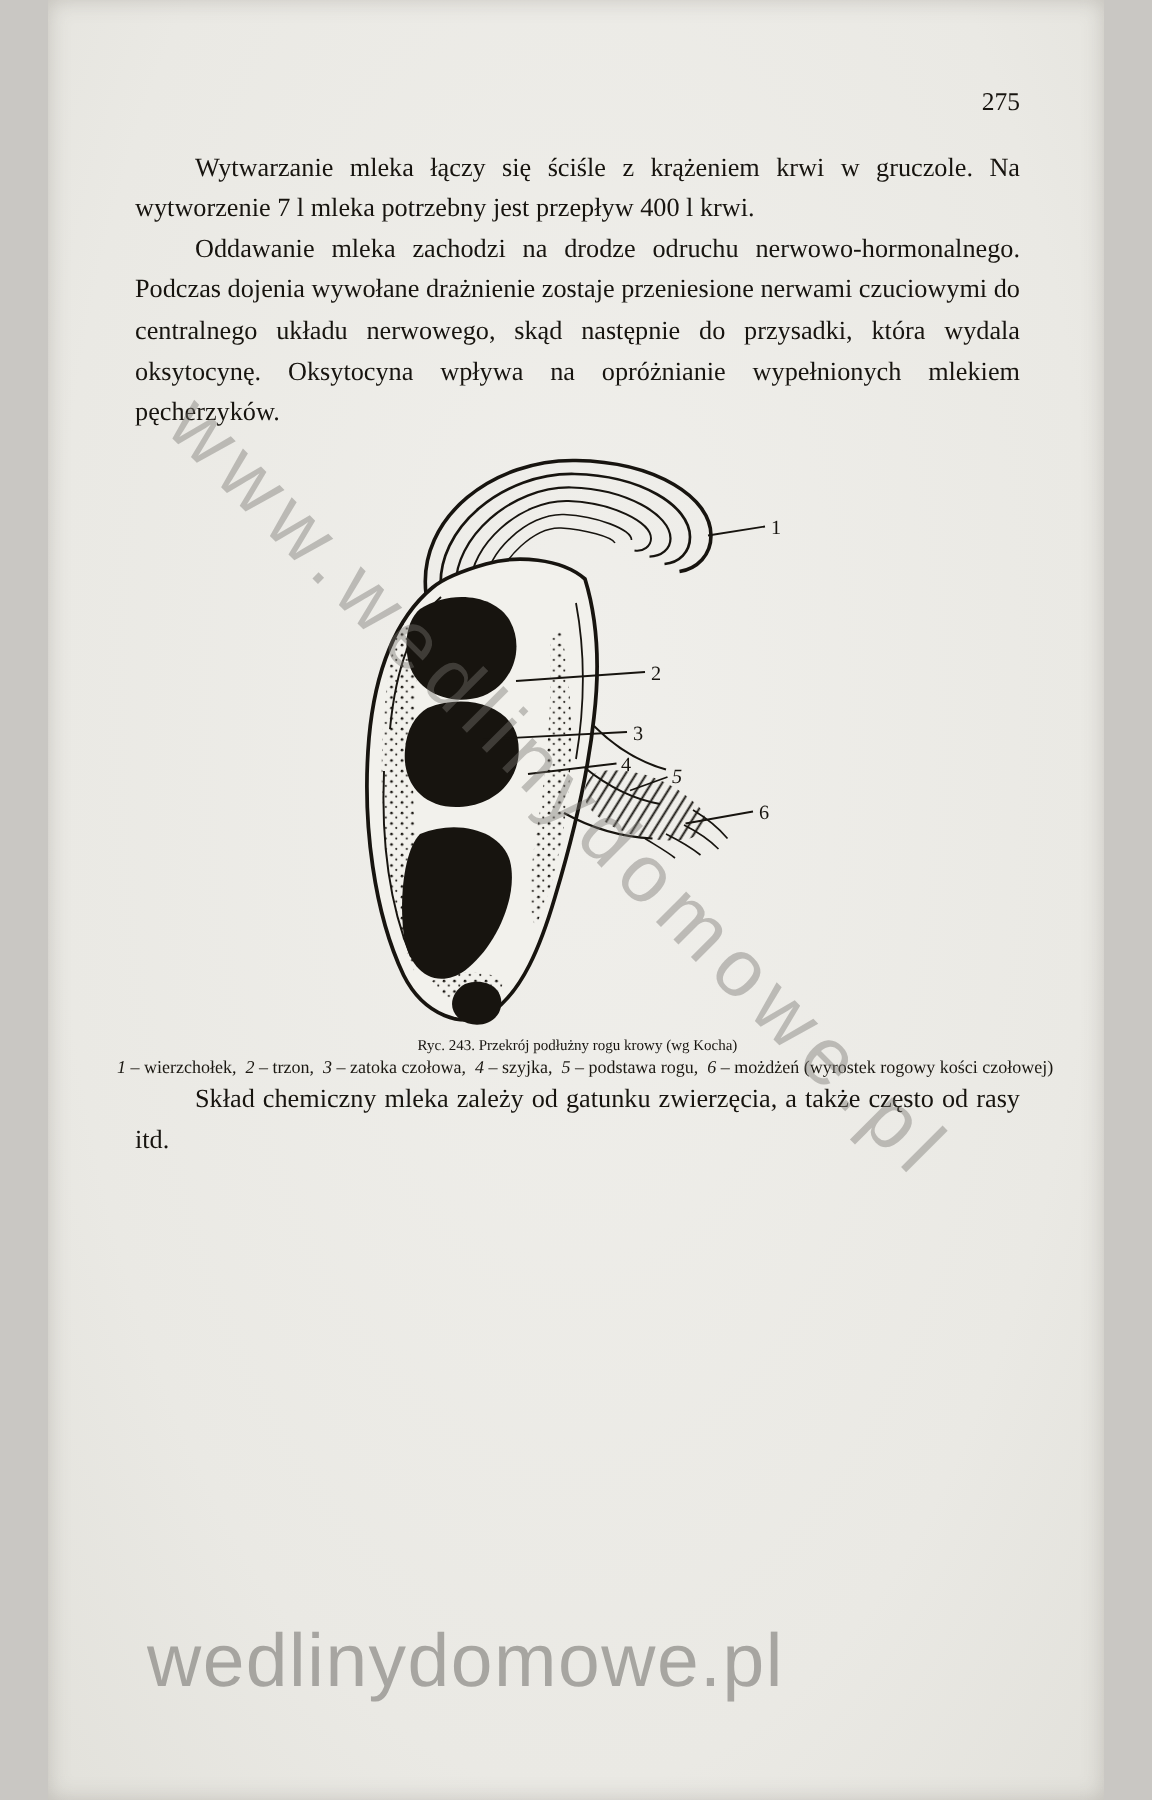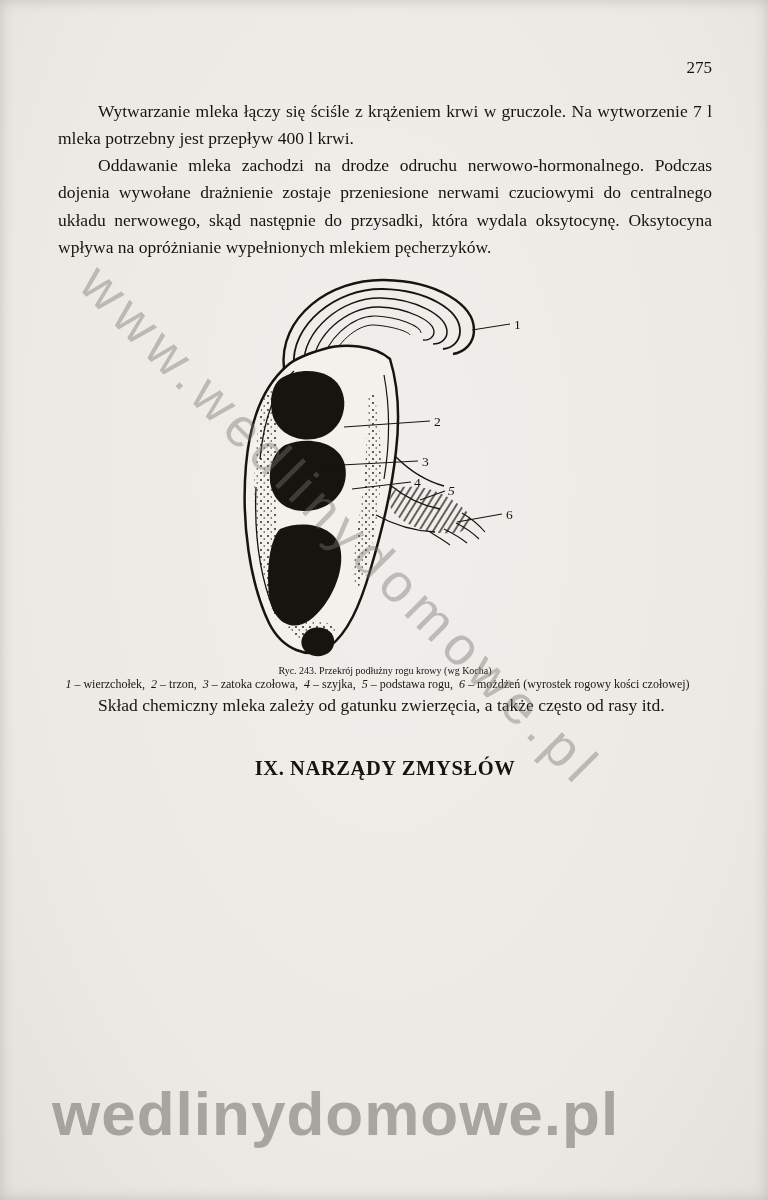--- a/index.html
+++ b/index.html
@@ -1,18 +1,18 @@
 <!DOCTYPE html>
 <html lang="pl"><head>
 <meta charset="utf-8">
 <style>
   html,body{margin:0;padding:0;}
   body{background:#c9c7c3;font-family:"Liberation Serif","DejaVu Serif",serif;}
   .page{
-    position:relative;width:768px;height:1200px;margin:0 auto;
+    position:relative;width:704px;height:1200px;margin:0 auto;
     background:#edece8;
     background-image:radial-gradient(ellipse at 50% 40%, #f0efeb 0%, #eae9e4 70%, #e2e1db 100%);
     box-shadow:inset 0 0 14px rgba(90,85,75,.25);
     overflow:hidden;color:#17140f;
   }
   .content{padding:58px 56px 0 58px;}
   .page-number{text-align:right;font-size:17px;margin-bottom:20px;}
   p.body-par{margin:0;font-size:17.5px;line-height:1.55;text-align:justify;text-indent:40px;}
   .figure-block{margin-top:14px;text-align:center;}
   .figure-block svg{display:block;margin:0 auto;}
@@ -24,23 +24,23 @@
   .section-heading{margin:38px 0 0 0;font-size:20.5px;font-weight:bold;text-align:center;letter-spacing:.6px;}
   .last-par{margin-top:42px !important;}
   .watermark-diagonal{
     position:absolute;left:112px;top:252px;
     font-family:"Liberation Sans","DejaVu Sans",sans-serif;
     font-size:54px;letter-spacing:7px;color:rgba(118,116,112,.42);
     transform:rotate(45deg);transform-origin:0 0;white-space:nowrap;
     pointer-events:none;z-index:5;
   }
   .watermark-bottom{
-    position:absolute;left:52px;top:1078px;
+    position:absolute;left:66px;top:1078px;
     font-family:"Liberation Sans","DejaVu Sans",sans-serif;
-    font-weight:bold;font-size:62px;letter-spacing:1px;
+    font-weight:normal;font-size:50px;letter-spacing:1px;
     color:rgba(112,110,106,.55);white-space:nowrap;
     pointer-events:none;z-index:5;
   }
 </style>
 </head>
 <body>
 
 <div class="page">
 
   <div class="content">
@@ -134,21 +134,20 @@
         <span class="legend-item"><i>2</i> <span>–  trzon,</span></span>
         <span class="legend-item"><i>3</i> <span>–  zatoka czołowa,</span></span>
         <span class="legend-item"><i>4</i> <span>–  szyjka,</span></span>
         <span class="legend-item"><i>5</i> <span>–  podstawa rogu,</span></span>
         <span class="legend-item"><i>6</i> <span>–  możdżeń (wyrostek rogowy kości czołowej)</span></span>
       </div>
     </div>
 
     <p class="body-par">Skład chemiczny mleka zależy od gatunku zwierzęcia, a także często od rasy itd.</p>
 
-    <h2 class="section-heading">IX. NARZĄDY ZMYSŁÓW</h2>
 
 
   </div>
 
   <div class="watermark-diagonal">www.wedlinydomowe.pl</div>
   <div class="watermark-bottom">wedlinydomowe.pl</div>
 
 </div>
 
 </body></html>

